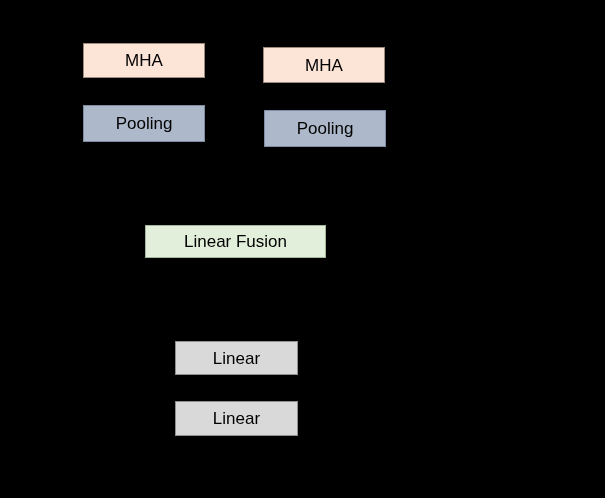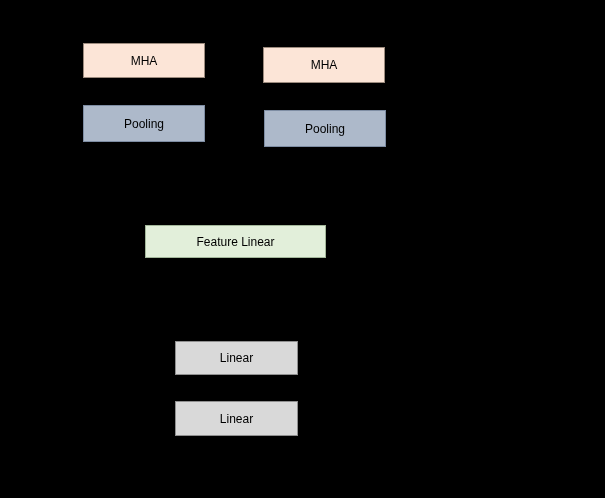--- a/index.html
+++ b/index.html
@@ -18,21 +18,21 @@
   .node {
     position: absolute;
     box-sizing: border-box;
     border: 1px solid #595959;
     display: flex;
     align-items: center;
     justify-content: center;
   }
   .node-label {
     color: #000000;
-    font-size: 12px;
+    font-size: 17px;
     line-height: 1;
     white-space: nowrap;
   }
 </style>
 </head>
 <body>
 
 <div class="canvas">
 
   <div class="node" style="left: 83px; top: 43px; width: 122px; height: 35px; background-color: rgb(252, 229, 215); border-color: rgb(156, 139, 126);">
@@ -45,21 +45,21 @@
 
   <div class="node" style="left: 83px; top: 105px; width: 122px; height: 37px; background-color: rgb(173, 185, 202); border-color: rgb(126, 141, 163);">
     <span class="node-label">Pooling</span>
   </div>
 
   <div class="node" style="left: 264px; top: 110px; width: 122px; height: 37px; background-color: rgb(173, 185, 202); border-color: rgb(126, 141, 163);">
     <span class="node-label">Pooling</span>
   </div>
 
   <div class="node" style="left: 145px; top: 225px; width: 181px; height: 33px; background-color: rgb(226, 239, 218); border-color: rgb(163, 183, 154);">
-    <span class="node-label">Feature Linear</span>
+    <span class="node-label">Linear Fusion</span>
   </div>
 
   <div class="node" style="left: 175px; top: 341px; width: 123px; height: 34px; background-color: rgb(217, 217, 217); border-color: rgb(143, 143, 143);">
     <span class="node-label">Linear</span>
   </div>
 
   <div class="node" style="left: 175px; top: 401px; width: 123px; height: 35px; background-color: rgb(217, 217, 217); border-color: rgb(143, 143, 143);">
     <span class="node-label">Linear</span>
   </div>
 

